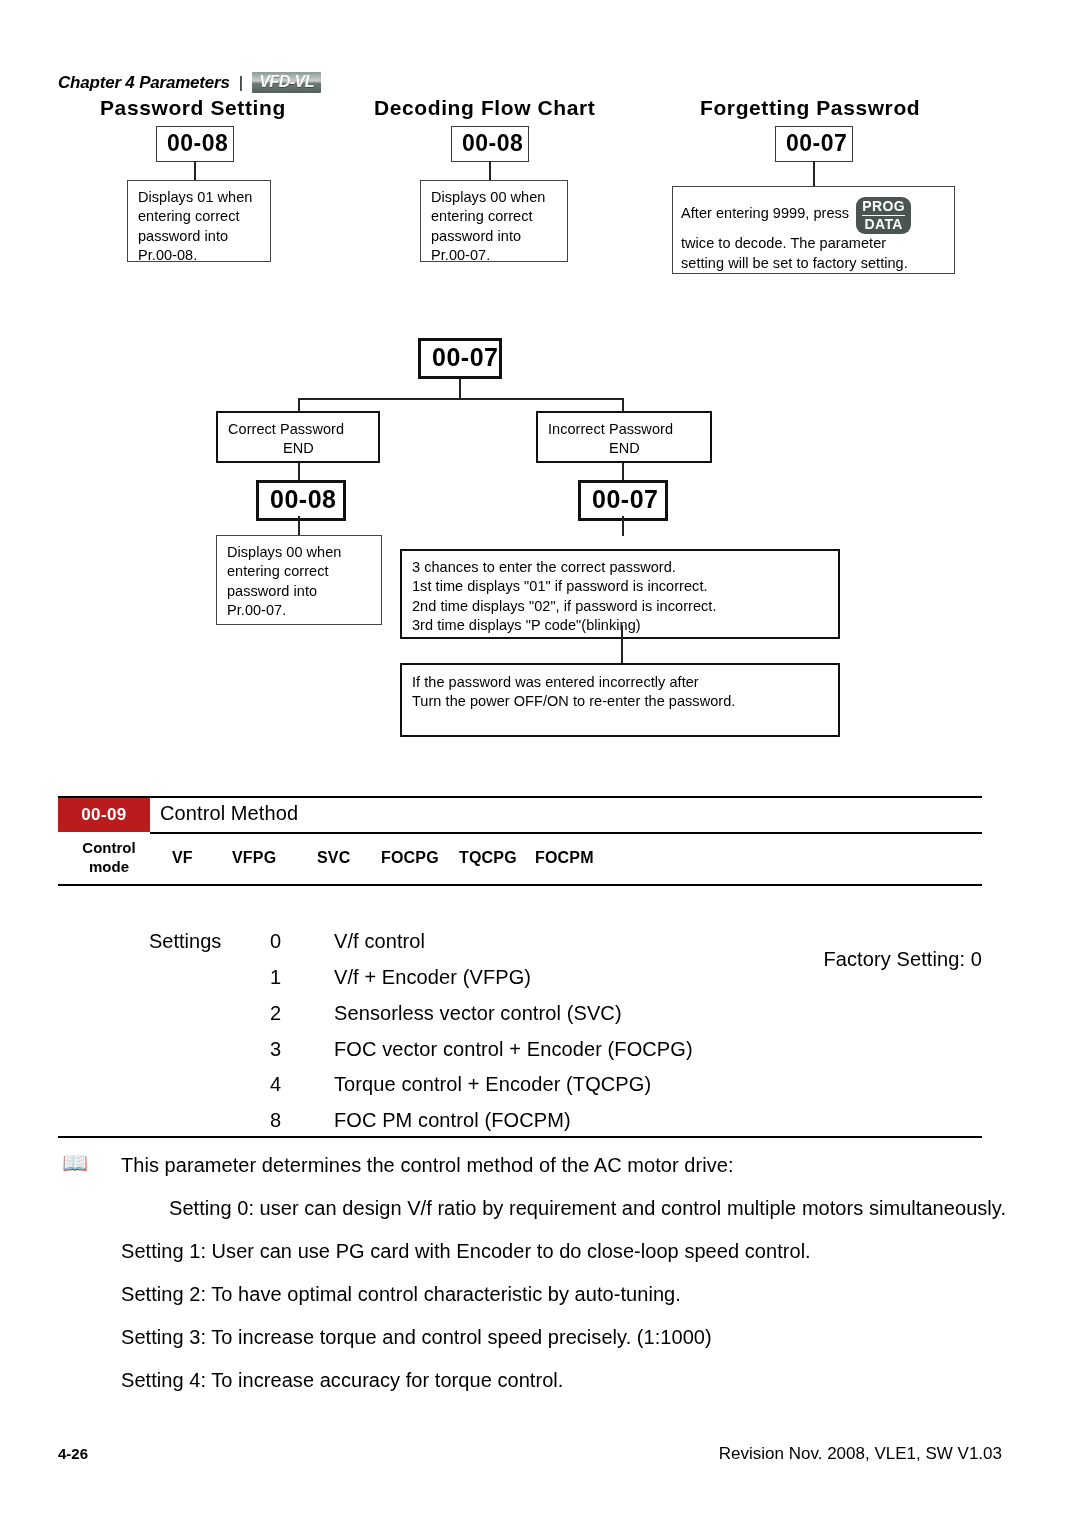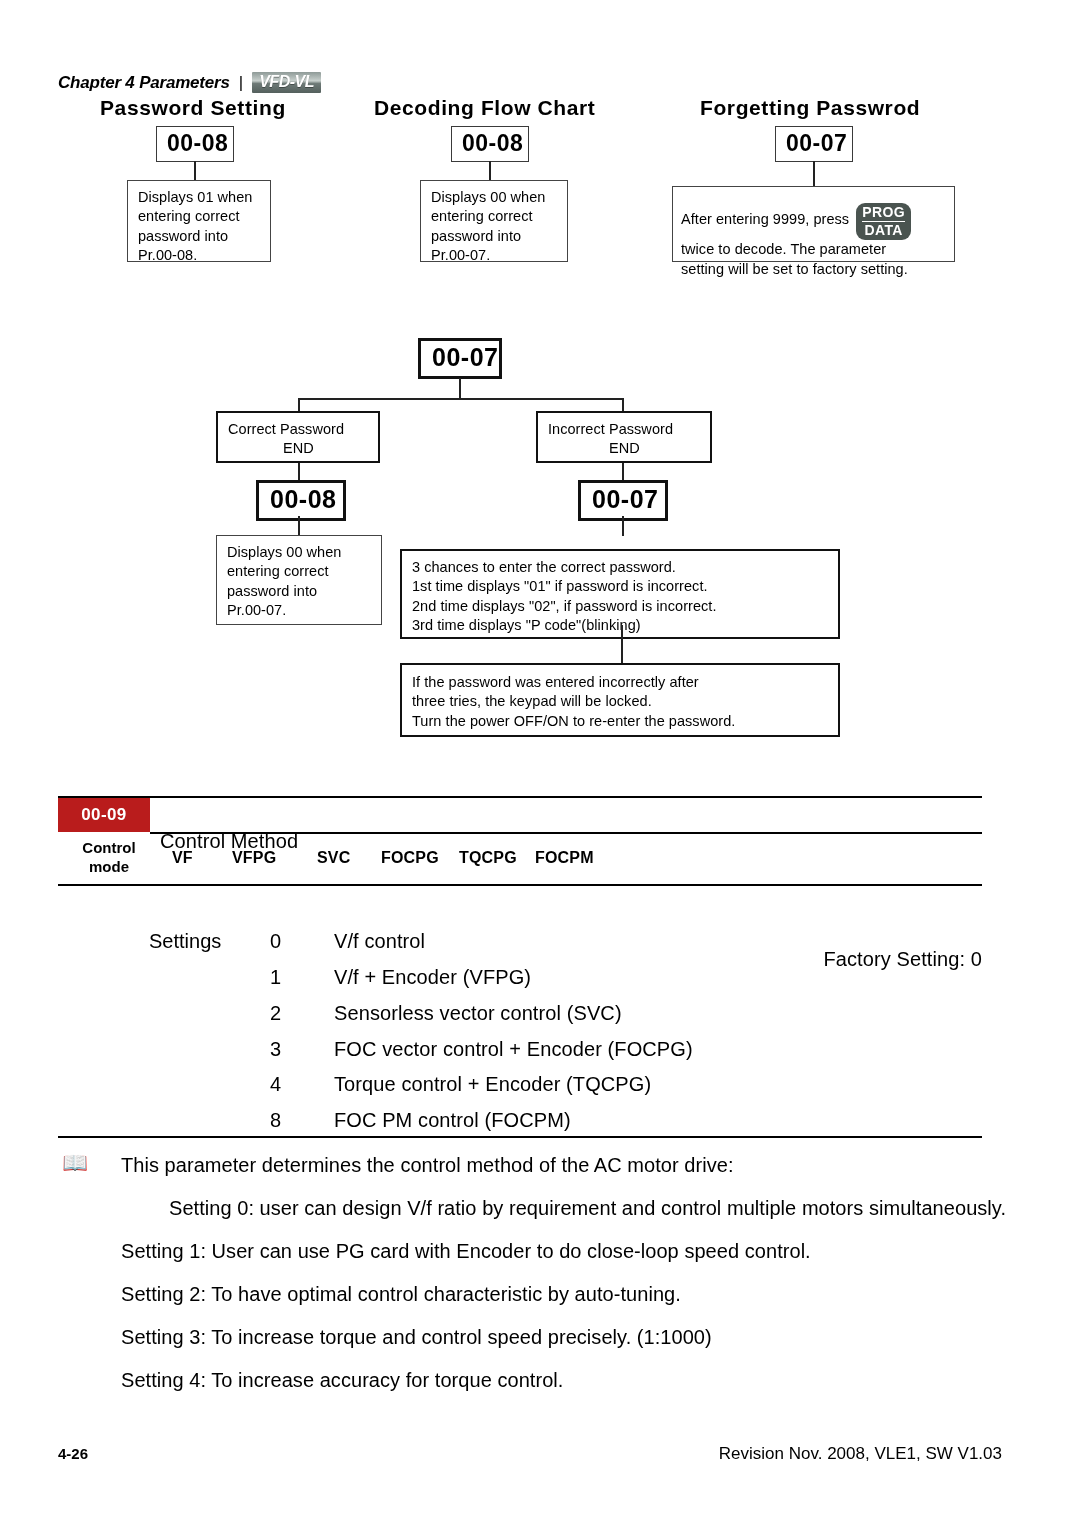--- a/index.html
+++ b/index.html
@@ -100,22 +100,22 @@
     font-size: 14.5px;
     line-height: 1.33;
     letter-spacing: 0.05px;
   }
   .flow-box.thick { border: 2.5px solid #111111; }
   .flow-box .line { white-space: nowrap; display: block; }
 
   #box-top-1 { left: 127px; top: 180px; width: 144px; height: 82px; }
   #box-top-2 { left: 420px; top: 180px; width: 148px; height: 82px; }
   #box-top-3 {
-    left: 672px; top: 186px; width: 283px; height: 76px;
-    padding: 16px 6px 6px 8px;
+    left: 672px; top: 186px; width: 283px; height: 88px;
+    padding: 10px 6px 6px 8px;
     line-height: 1.32;
   }
   #box-correct  { left: 216px; top: 411px; width: 164px; height: 52px; text-align: left; }
   #box-incorrect{ left: 536px; top: 411px; width: 176px; height: 52px; text-align: left; }
   #box-correct .endline, #box-incorrect .endline { text-align: center; display: block; }
 
   #box-bottom-left { left: 216px; top: 535px; width: 166px; height: 90px; }
   #box-chances {
     left: 400px; top: 549px; width: 440px; height: 90px;
     border: 2.5px solid #111111;
@@ -177,21 +177,20 @@
     display: flex;
     align-items: center;
     justify-content: center;
     box-sizing: border-box;
   }
   #param-name {
     position: absolute;
     left: 160px; top: 802px;
     font-size: 20px;
     letter-spacing: 0.1px;
-    margin-top: 28px;
   }
   #param-rule-under {
     position: absolute;
     left: 150px; top: 832px; width: 832px; height: 2px;
     background: #000;
   }
 
   #ctrl-mode-label {
     position: absolute;
     left: 72px; top: 838px;
@@ -377,21 +376,20 @@
   <span class="line">3 chances to enter the correct password.</span>
   <span class="line">1st time displays "01" if password is incorrect.</span>
   <span class="line">2nd time displays "02", if password is incorrect.</span>
   <span class="line">3rd time displays "P code"(blinking)</span>
 </div>
 
 <div class="conn v" style="left:621px; top:625px; height:39px;"></div>
 
 <div class="flow-box" id="box-locked">
   <span class="line">If the password was entered incorrectly after</span>
-  <span class="line">three tries, the keypad will be locked.</span>
   <span class="line">Turn the power OFF/ON to re-enter the password.</span>
 </div>
 
 <div id="section-rule-top"></div>
 <div id="param-tag">00-09</div>
 <div id="param-name">Control Method</div>
 <div id="param-rule-under"></div>
 
 <div id="ctrl-mode-label">
   <span>Control</span><br>

